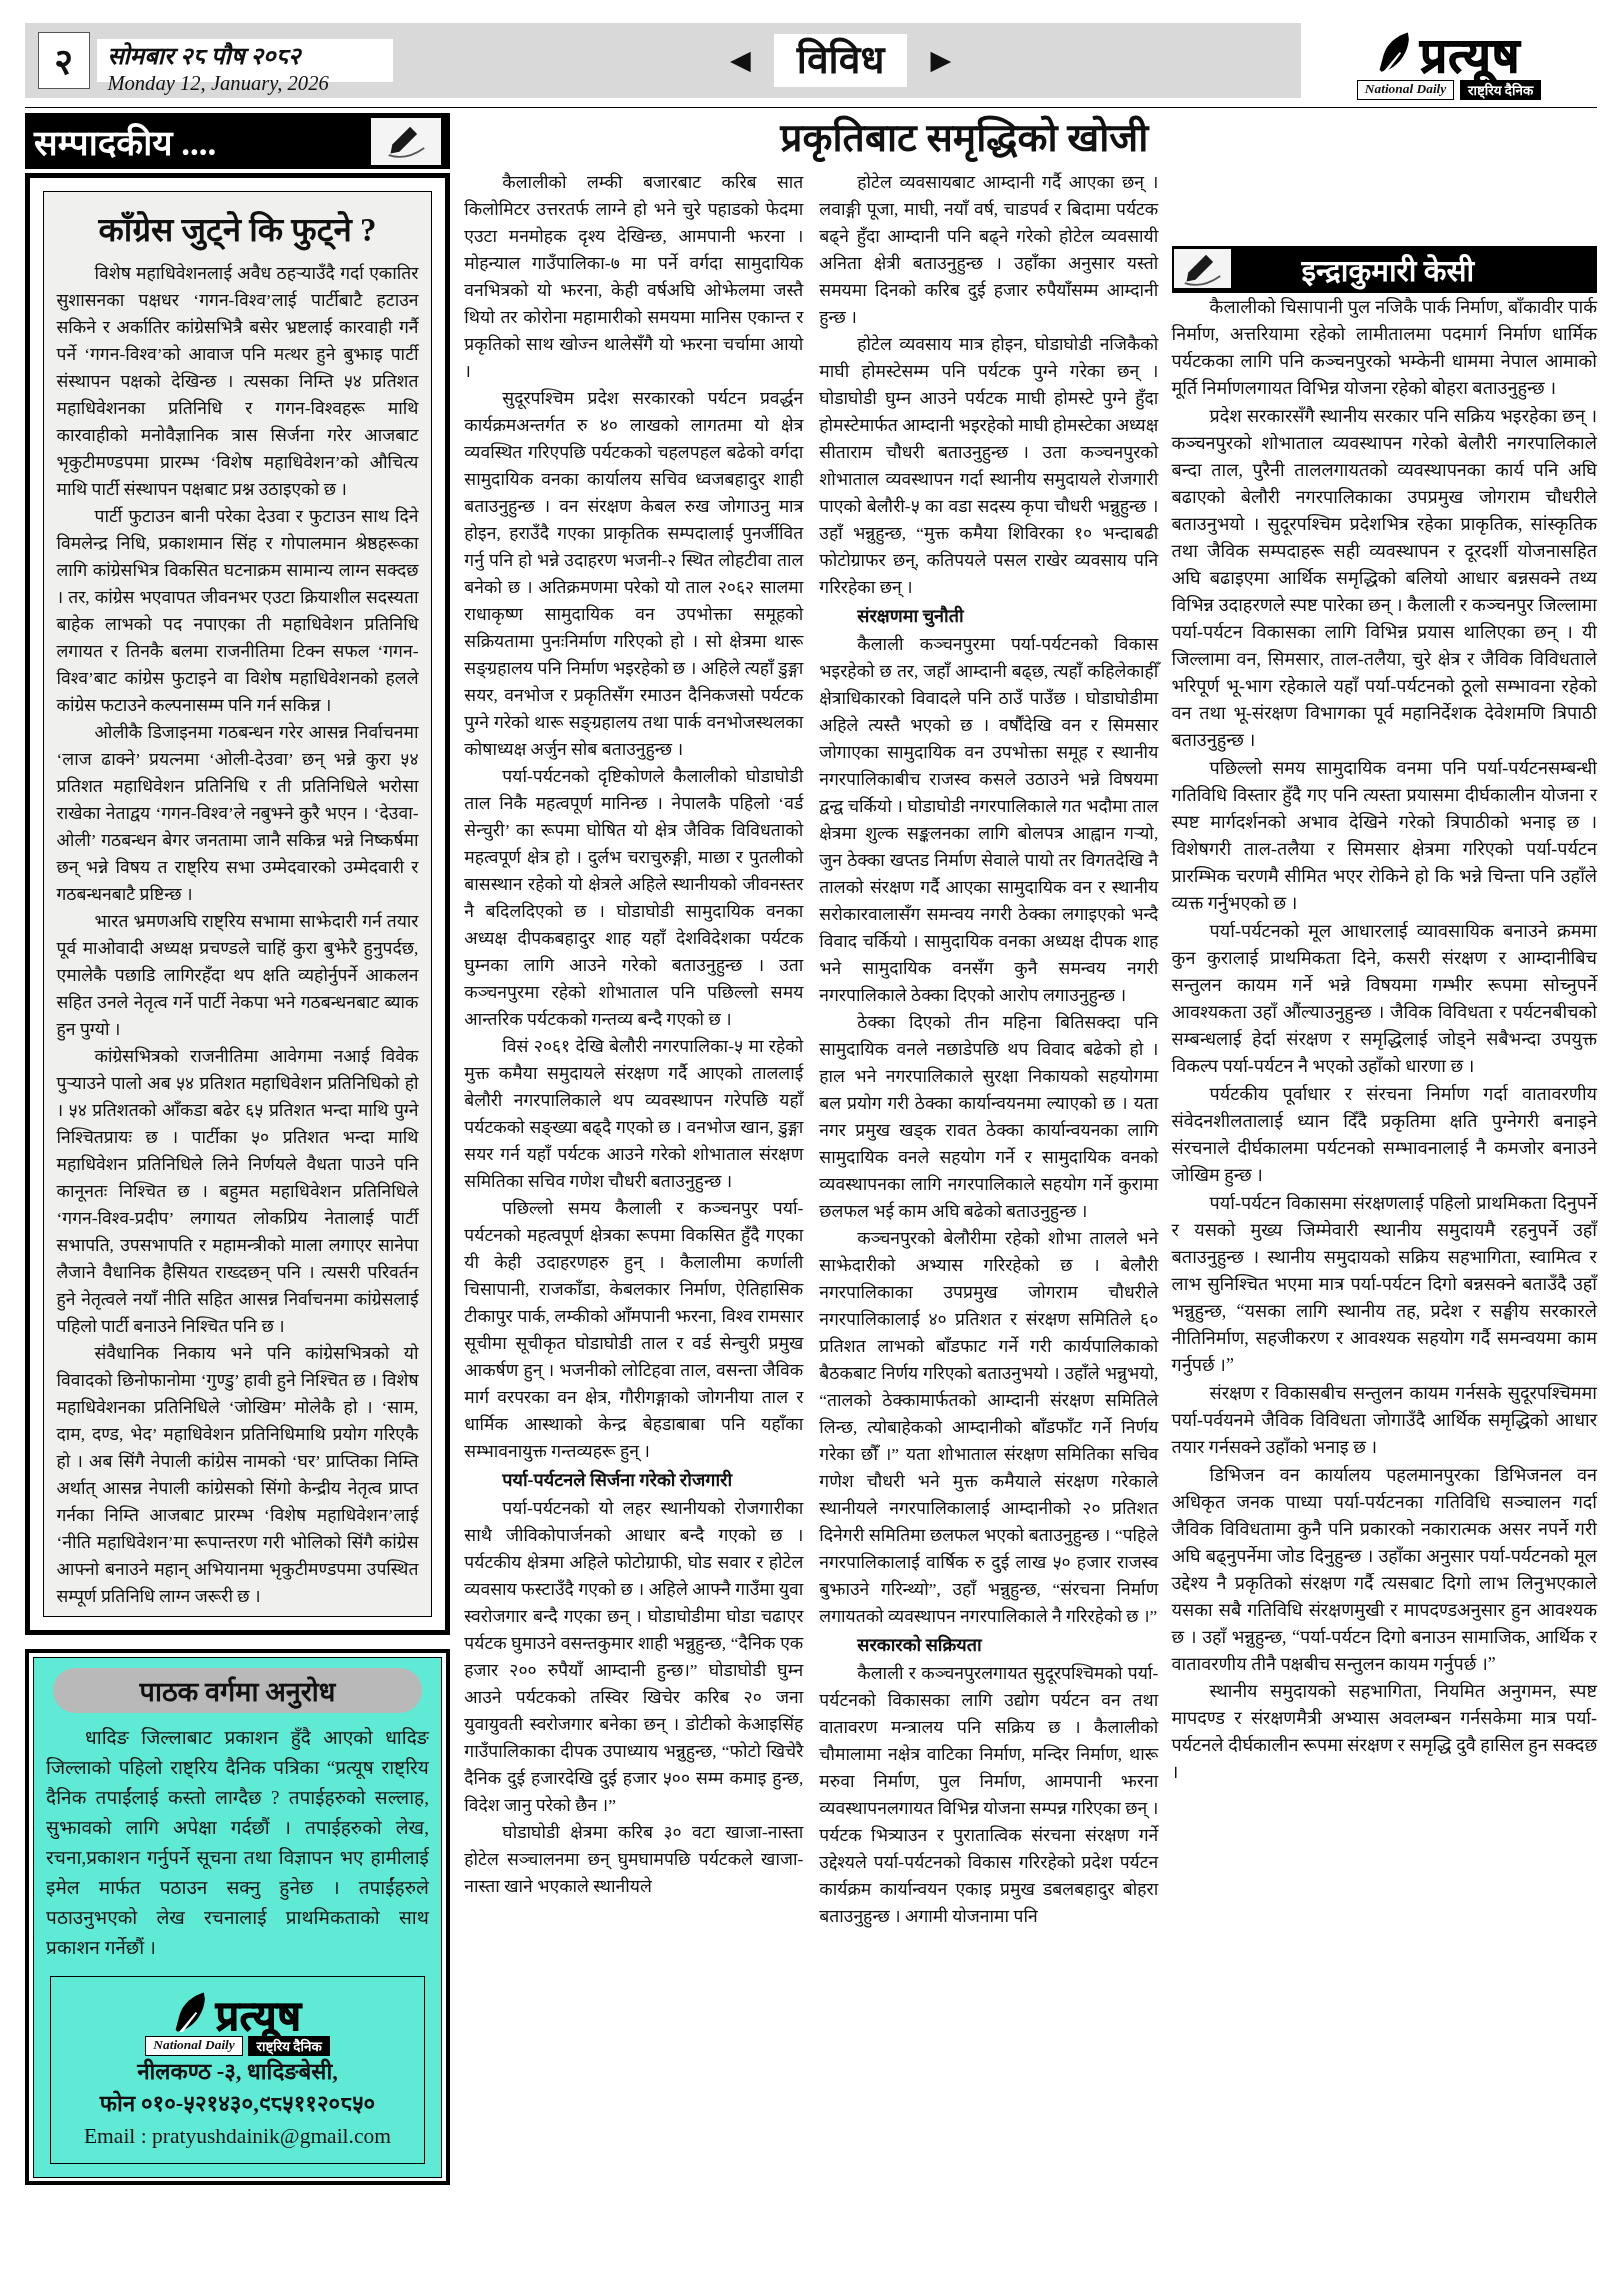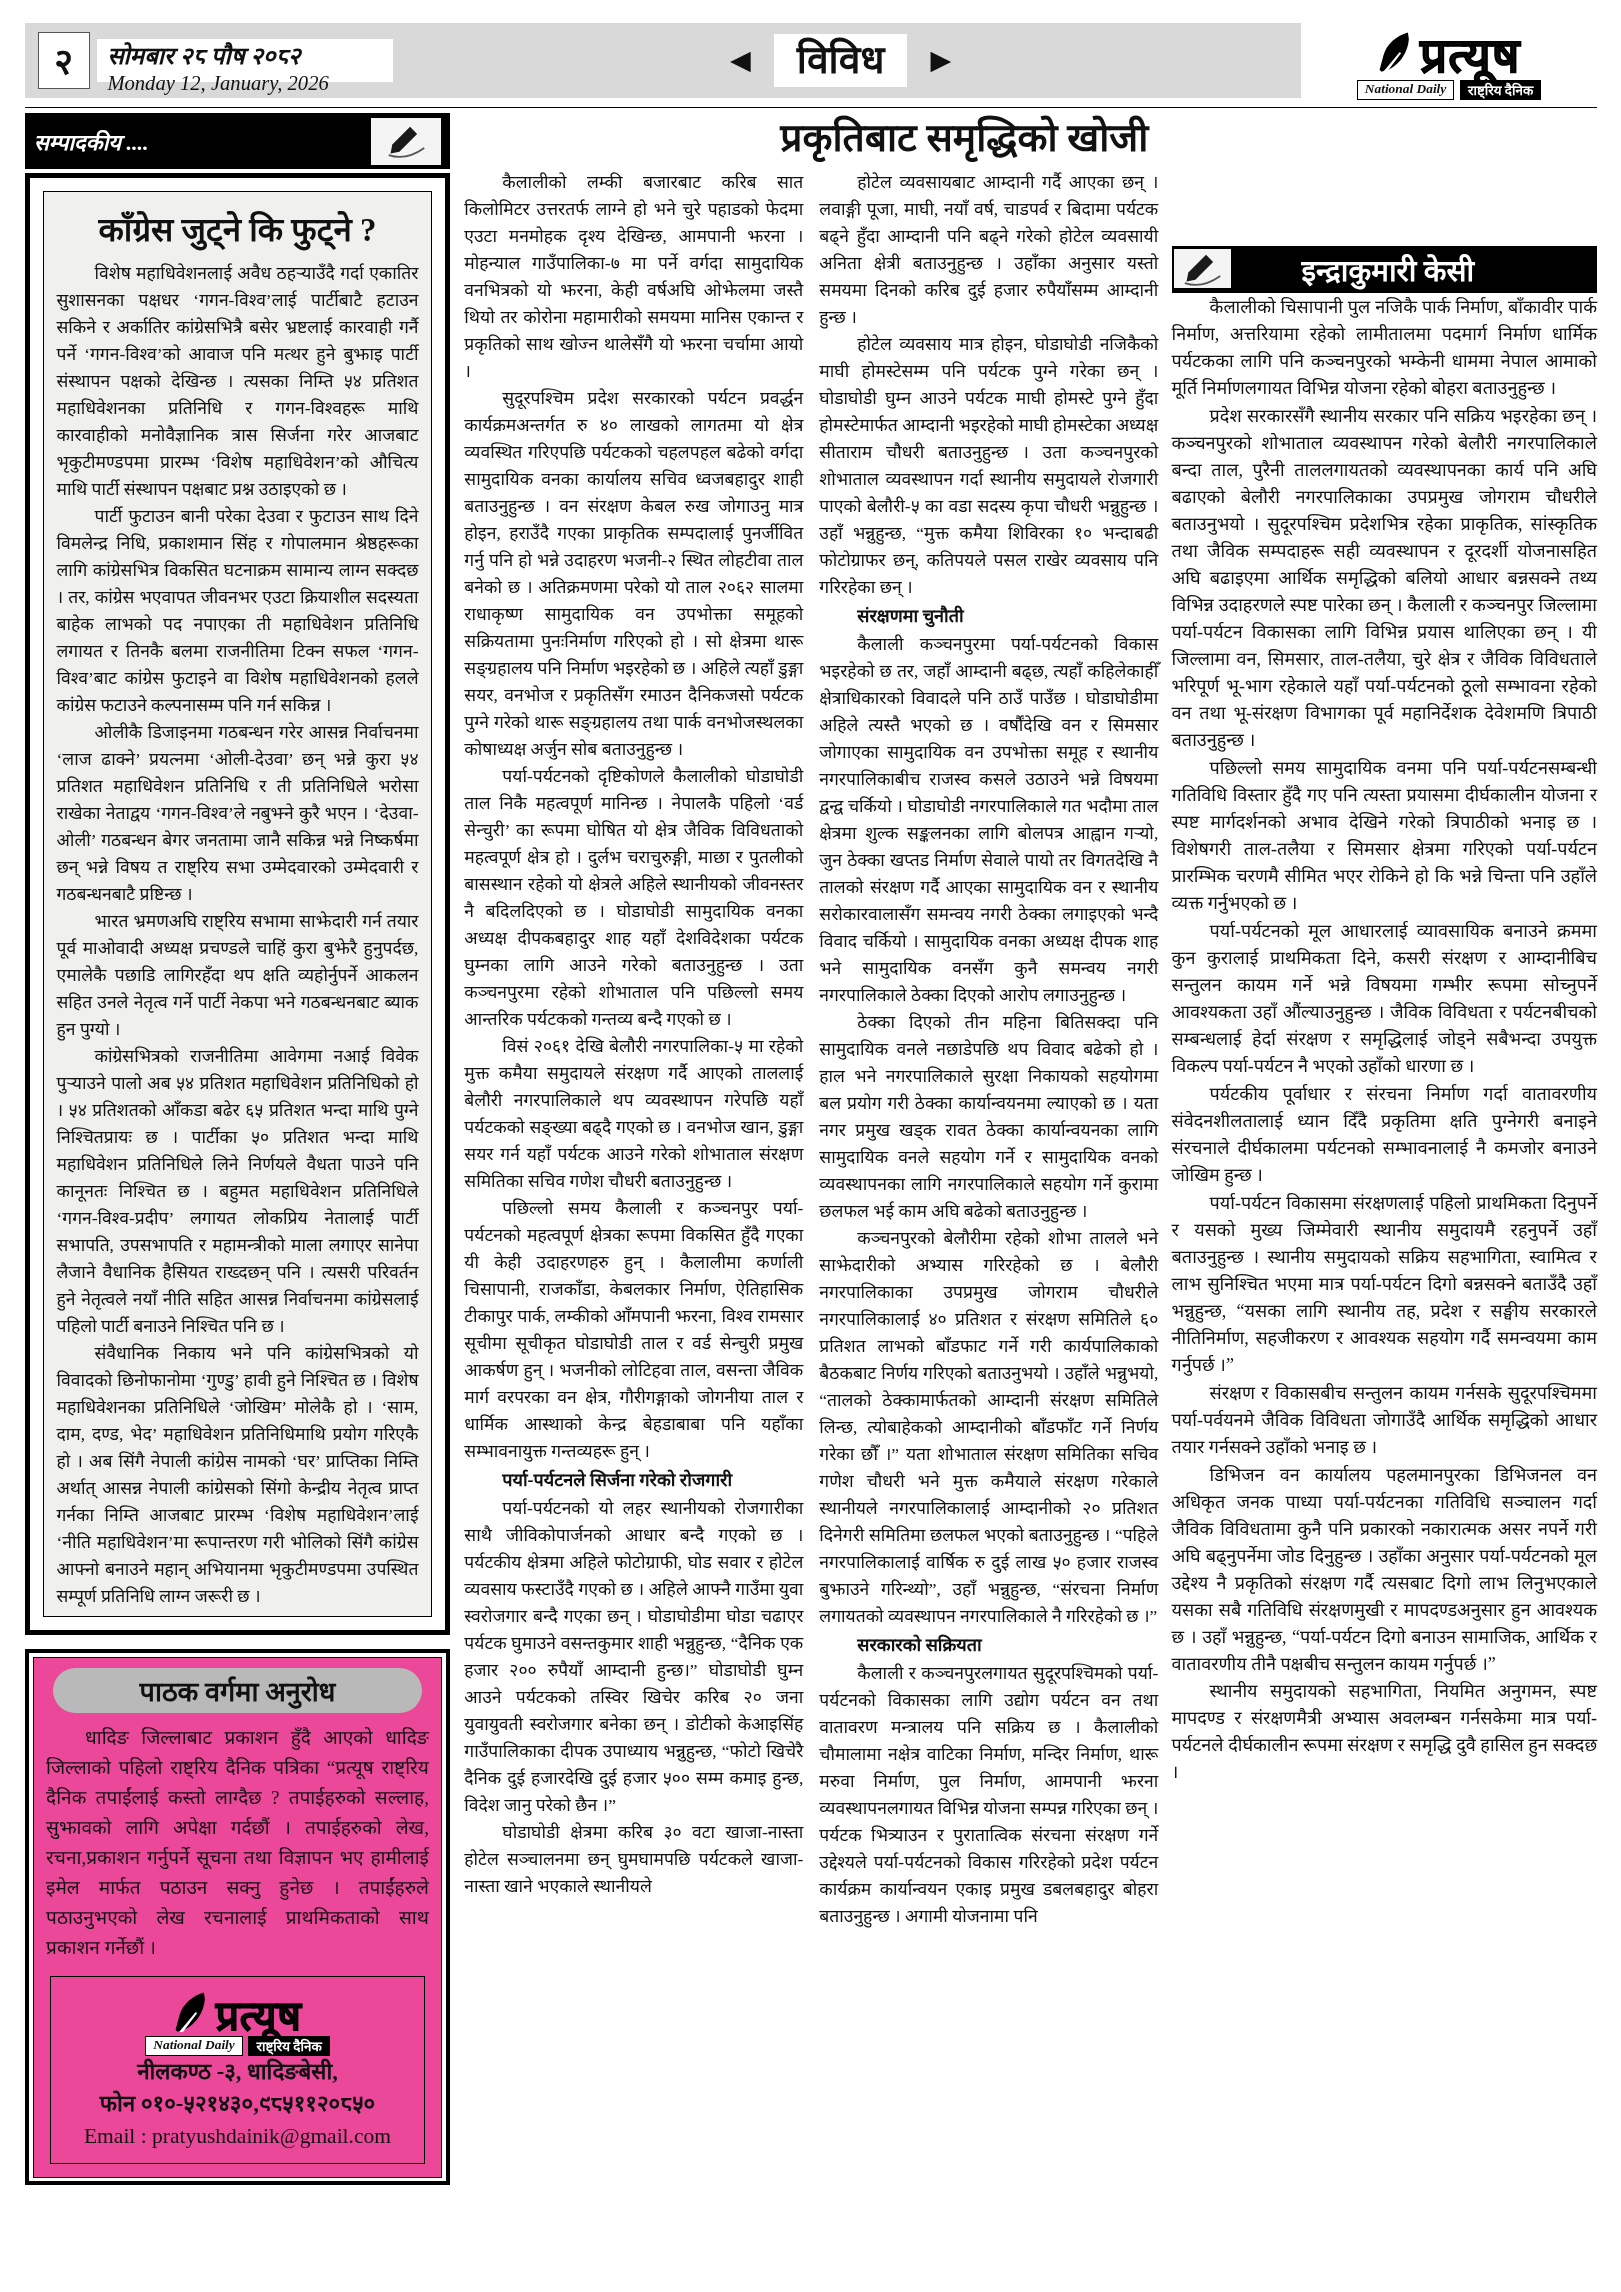--- a/index.html
+++ b/index.html
@@ -32,31 +32,31 @@
   .badges { display:flex; gap:5.4px; margin-top:-5.4px; }
   .badge-en { font-size:13.4px; font-style:italic; font-weight:bold; border:1.8px solid #000; padding:0 7.2px; background:#fff; }
   .badge-np { font-size:13.4px; font-weight:bold; border:1.8px solid #000; padding:0 7.2px; background:#000; color:#fff; }
   
   .content { display:flex; gap:14.3px; }
   .leftcol { width:425px; flex:none; }
   .midcol  { width:693px; flex:none; }
   .rightcol{ flex:1; }
   
   .ed-label-bar { background:#000; color:#fff; display:flex; align-items:center; justify-content:space-between; padding:3.6px 9px; height:56px; }
-  .ed-label { font-size:22px; font-weight:bold; font-style:italic; }
+  .ed-label { font-size:35px; font-weight:bold; }
   .pen-chip { background:#f4f4f4; width:70px; height:47px; display:flex; align-items:center; justify-content:center; }
   .pen-chip svg { width:39px; height:36px; }
   .ed-outer { border:5.4px solid #000; margin-top:3.6px; padding:13px; }
   .ed-inner { border:0.9px solid #000; background:#f0f0ee; padding:9px 12.5px 5.4px 12.5px; }
   .ed-title { text-align:center; font-size:33px; font-weight:bold; margin:5.4px 0 9px 0; }
   .para { font-size:17.5px; line-height:27px; text-align:justify; text-indent:38px; }
   .subhead { font-size:18px; line-height:30px; font-weight:bold; text-indent:38px; }
   
   .rr-outer { border:4.5px solid #000; margin-top:14.3px; padding:3.6px; }
-  .rr-inner { border:0.9px solid #000; padding:9px 12.5px 12.5px 12.5px; background:#ec4899; }
+  .rr-inner { border:0.9px solid #000; padding:9px 12.5px 12.5px 12.5px; background:#5eead4; }
   .rr-title { background:#b9b9b9; border-radius:23px; text-align:center; font-size:27px; font-weight:bold; padding:3.6px 0; margin:1.8px 7.2px 10.7px 7.2px; }
   .rr-body { font-size:19px; line-height:30px; text-align:justify; text-indent:39px; }
   .rr-contact { border:1.8px solid #000; margin:12.5px 3.6px 0 3.6px; padding:9px 5.4px 10.7px 5.4px; text-align:center; }
   .rr-contact .mast-title { font-size:41px; }
   .rr-line { font-size:22.4px; font-weight:bold; line-height:32px; }
   .rr-email { font-size:21.5px; line-height:32px; font-family:"Liberation Serif",serif; }
   
   .main-headline { text-align:right; font-size:39px; font-weight:bold; padding:1.8px 9px 7.2px 0; line-height:1.2; }
   .mid-flex { display:flex; gap:16px; }
   .mid-sub { width:339px; flex:none; }

